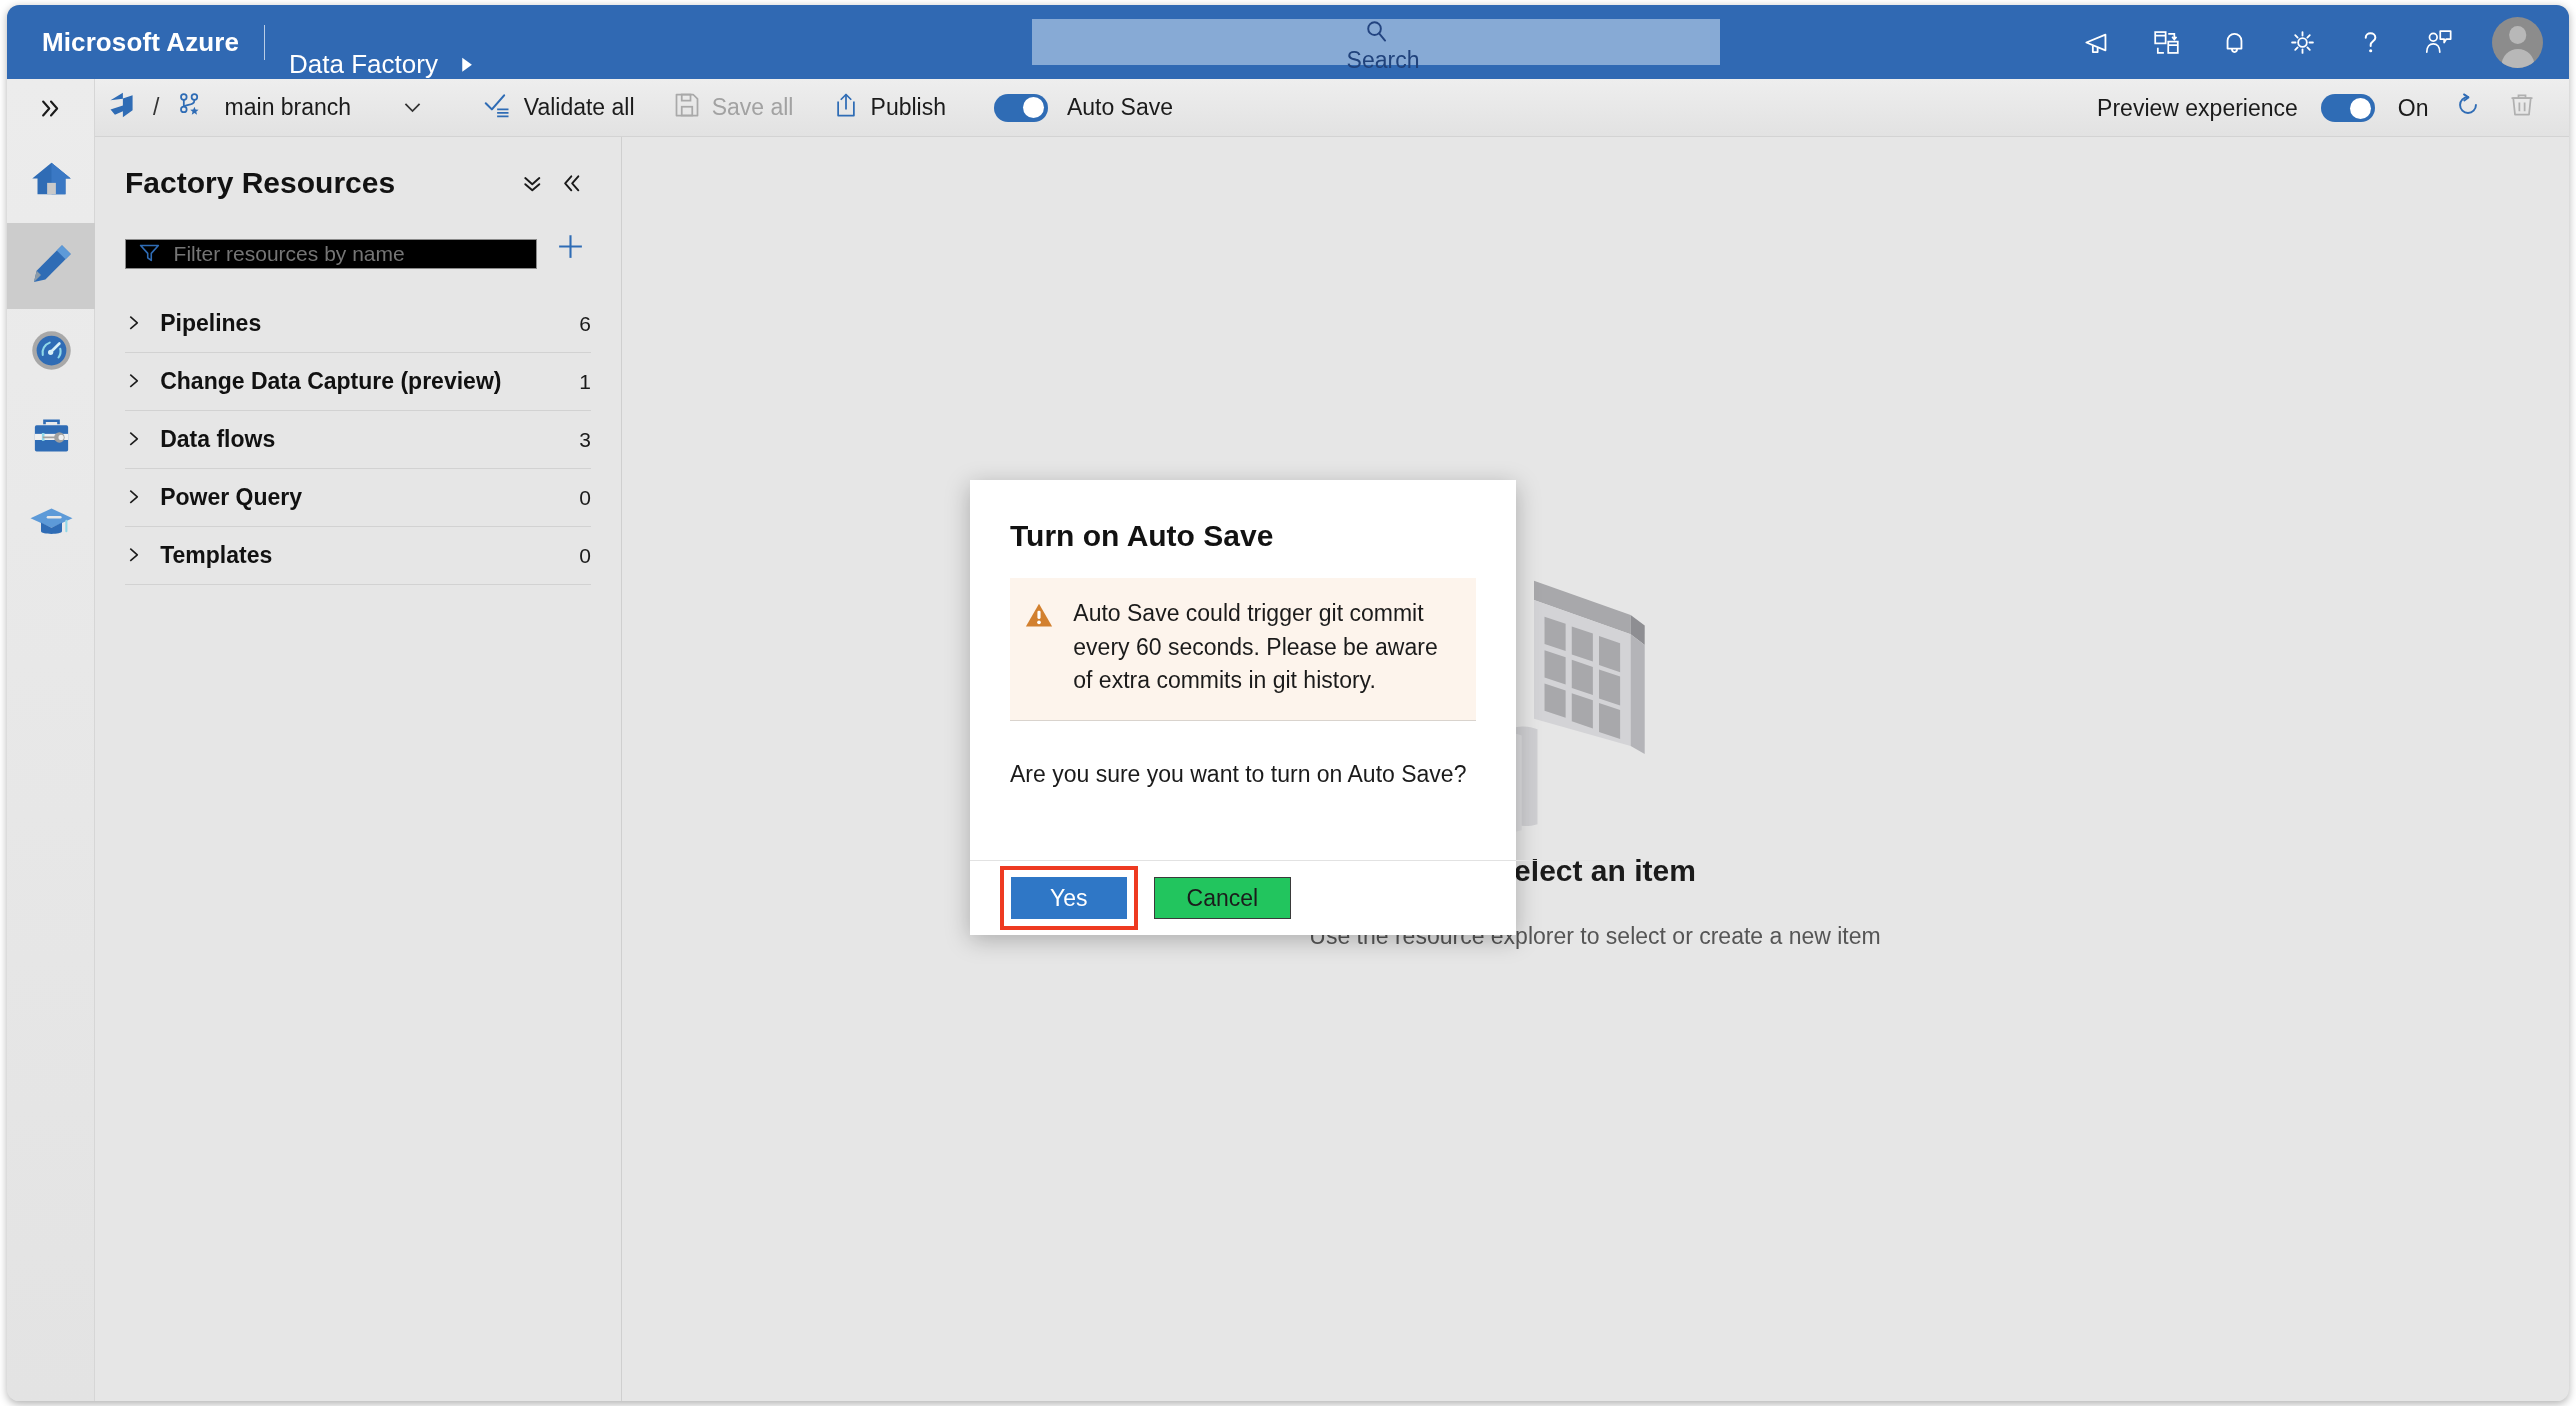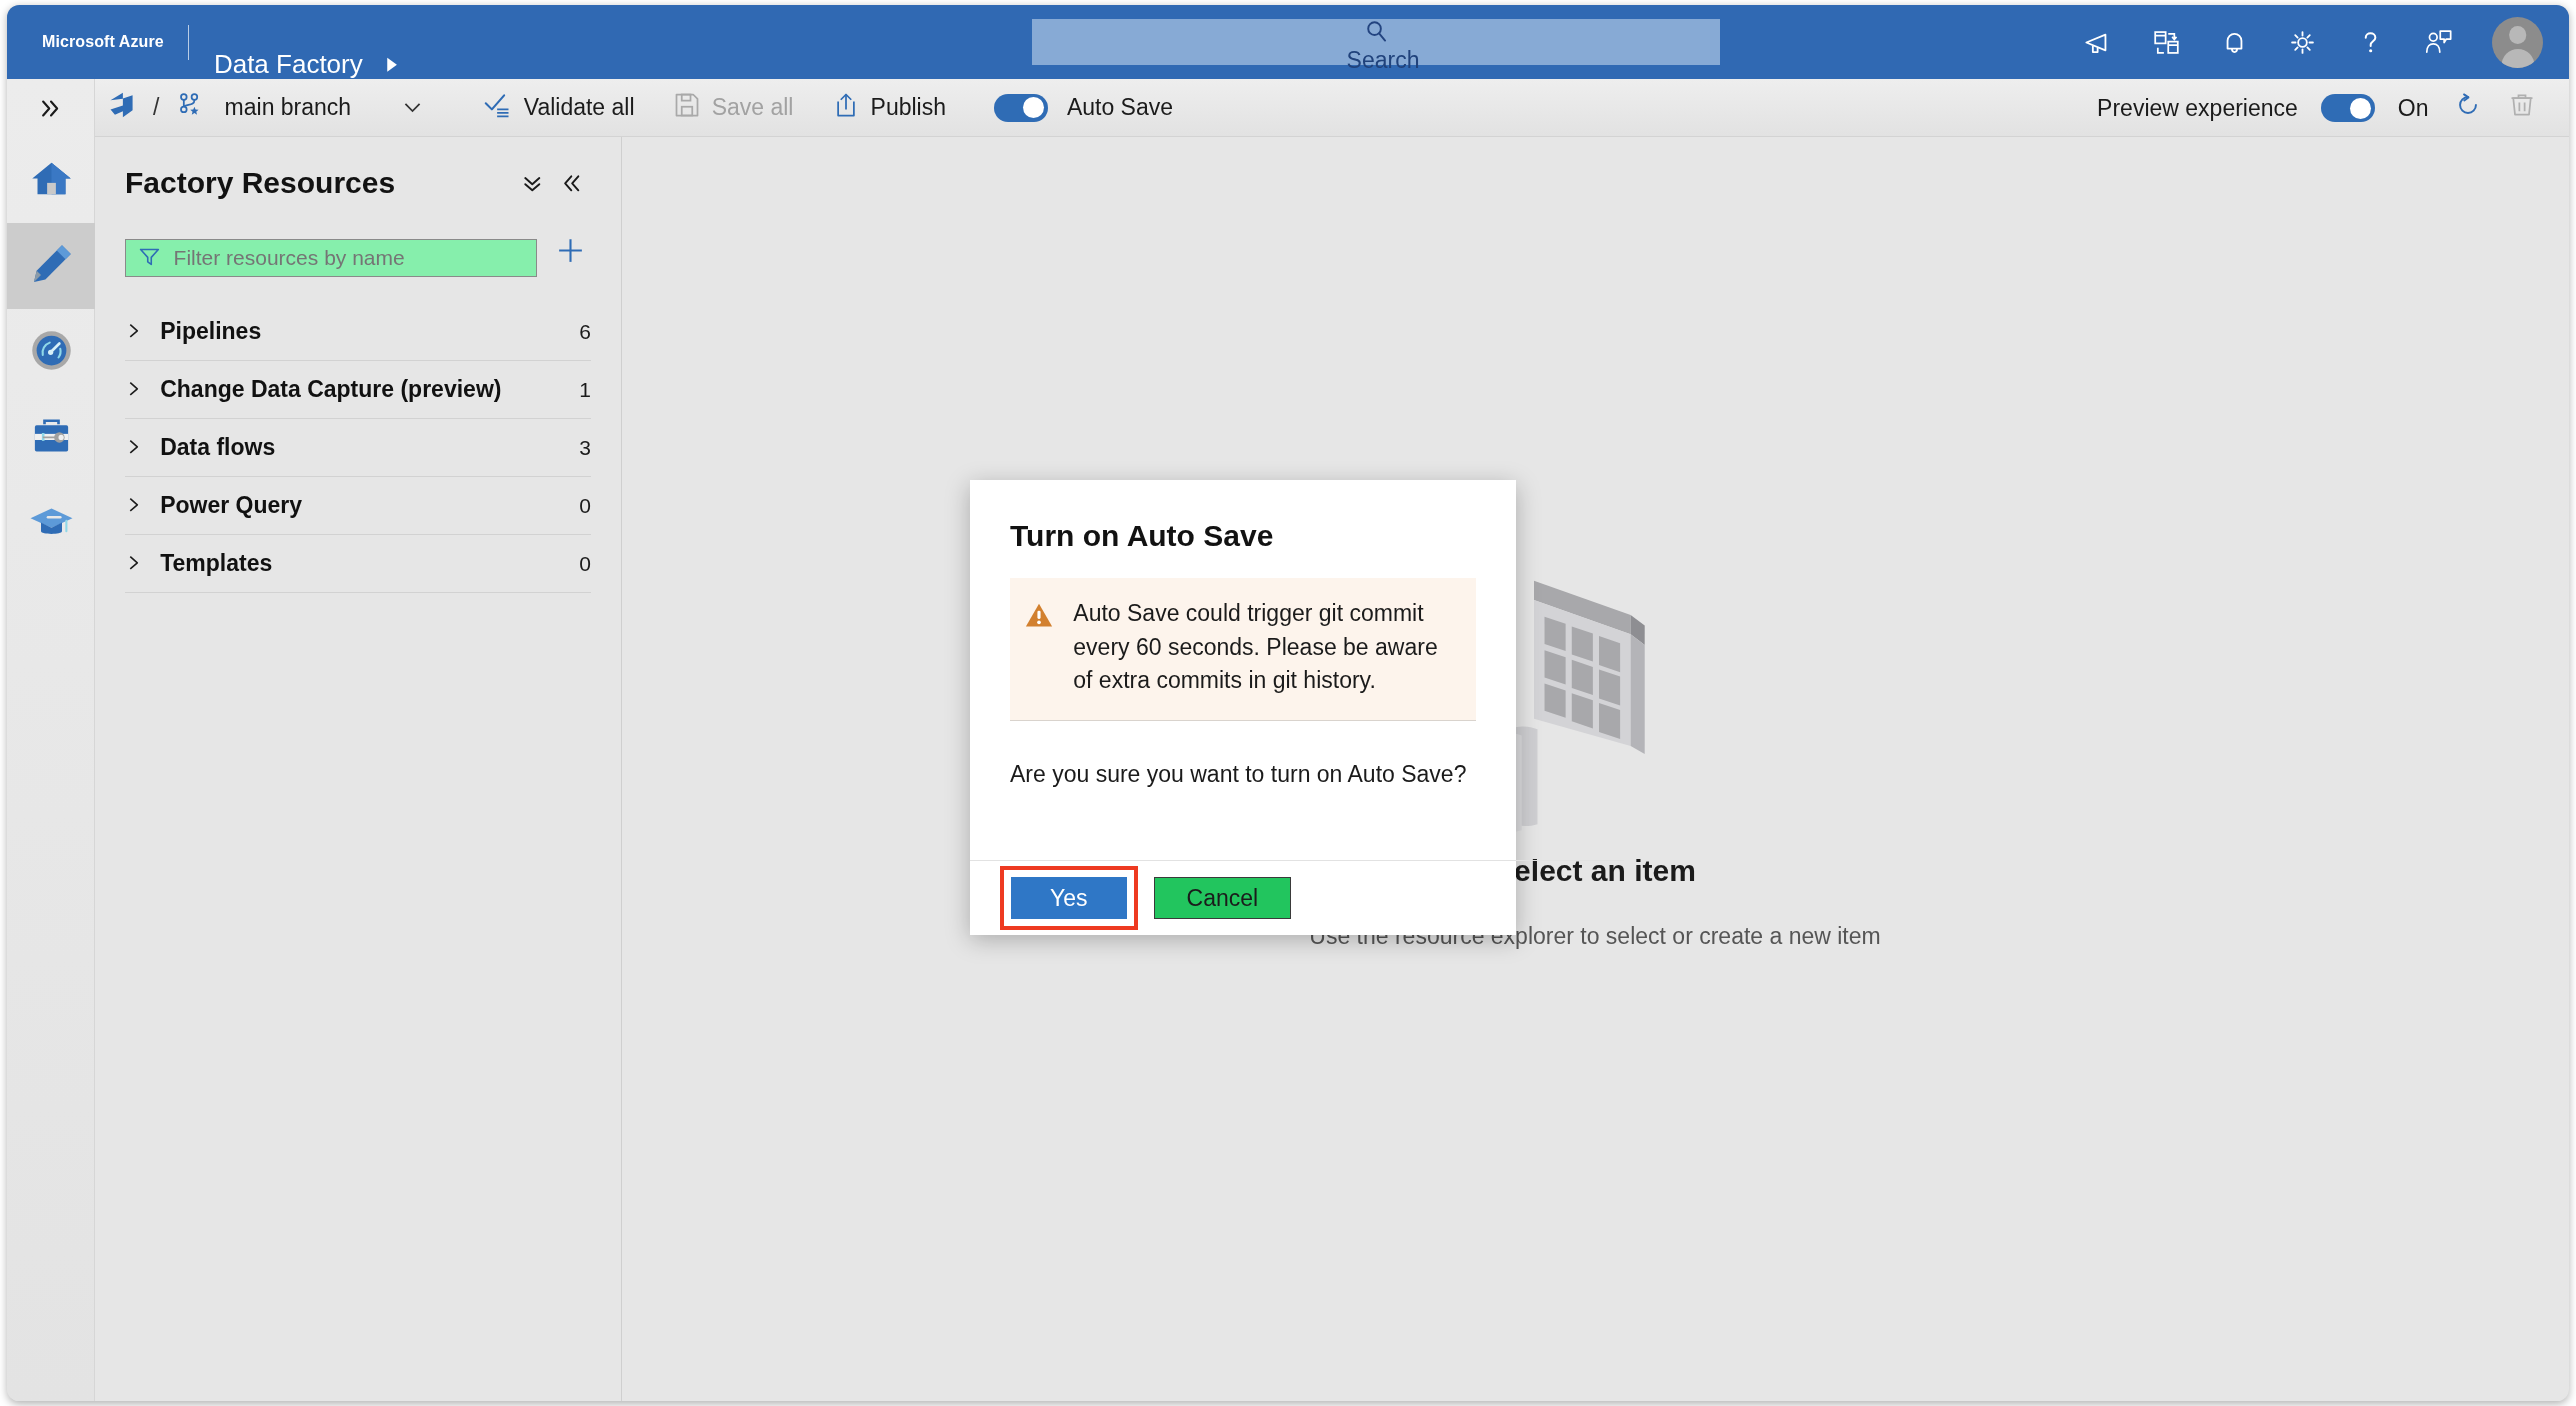--- a/index.html
+++ b/index.html
@@ -20,21 +20,21 @@
   }
 
   
   .azure-bar {
     position: absolute; left: 0; top: 0;
     width: 2562px; height: 74px;
     background: #3069b3;
     display: flex; align-items: center;
   }
   .brand {
-    color: #ffffff; font-size: 16px; font-weight: 600;
+    color: #ffffff; font-size: 26px; font-weight: 600;
     margin-left: 35px; letter-spacing: 0.1px;
     white-space: nowrap;
   }
   .brand-sep {
     width: 0.9px; height: 35px; background: #b9cde6;
     margin: 0 24.6px;
   }
   .breadcrumb-svc {
     color: #ffffff; font-size: 26px; font-weight: 400;
     white-space: nowrap;
@@ -140,21 +140,21 @@
   .side-title { font-size: 30px; font-weight: 700; color: #121212; flex: 1; }
   .side-head-icon {
     width: 39px; height: 39px; display: flex; align-items: center; justify-content: center;
     font-size: 23px; color: #1b1b1b;
   }
   .filter-row {
     display: flex; align-items: center; gap: 12.3px;
     padding: 21px 30px 0 30px;
   }
   .filter-box {
-    flex: 1; height: 38px; background: #86efac;
+    flex: 1; height: 30px; background: #000000;
     border: 0.9px solid #8a8a8a;
     display: flex; align-items: center; padding: 0 12.3px; gap: 12.3px; margin-top: 16px;
   }
   .filter-ph { color: #757575; font-size: 21px; }
   .add-btn {
     width: 42px; height: 42px; display: flex; align-items: center; justify-content: center;
   }
   .tree { margin: 26px 30px 0 30px; }
   .tree-row {
     display: flex; align-items: center;

